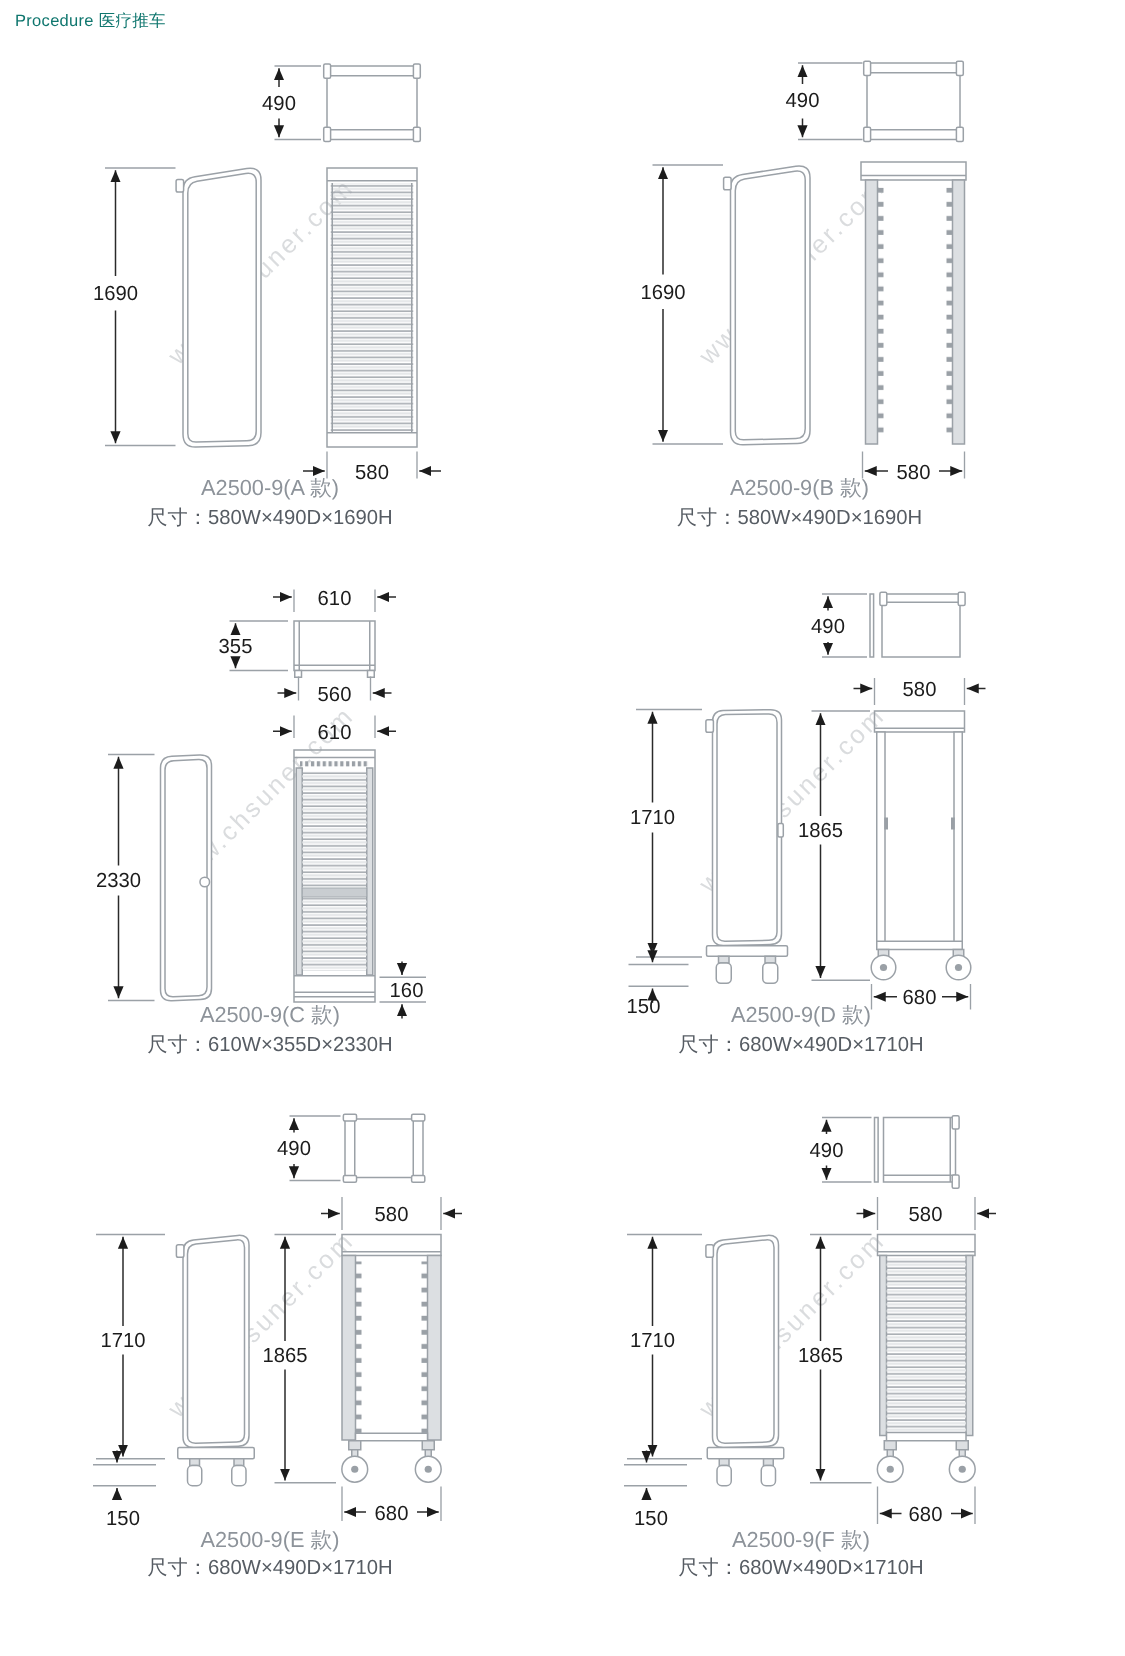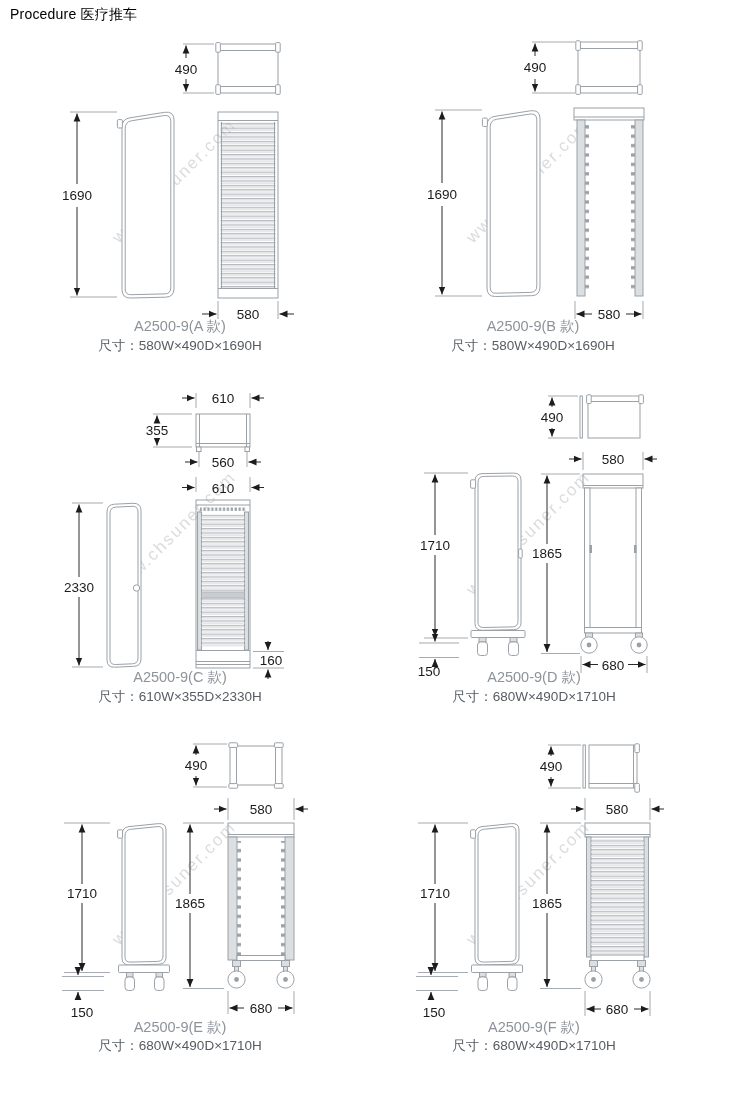--- a/index.html
+++ b/index.html
@@ -1,18 +1,18 @@
 <!DOCTYPE html>
 <html><head>
 <meta charset="utf-8">
 <style>
   html,body{margin:0;padding:0;background:#ffffff;}
   #stage{position:relative;width:750px;height:1104px;background:#ffffff;overflow:hidden;
          font-family:"Liberation Sans",sans-serif;}
-  #page-title{position:absolute;left:10px;top:6px;font-size:14px;color:#000000;letter-spacing:.2px;}
+  #page-title{position:absolute;left:10px;top:6px;font-size:11px;color:#0f766e;letter-spacing:.2px;}
   svg.canvas{position:absolute;left:0;top:0;}
   .o   {stroke:#9ba1a7;fill:none;stroke-width:1;}
   .of  {stroke:#9ba1a7;fill:#ffffff;stroke-width:1;}
   .gf  {stroke:#9ba1a7;fill:#dcdfe2;stroke-width:1;}
   .ext {stroke:#9ba1a7;stroke-width:.9;fill:none;}
   .dln {stroke:#2a2a2a;stroke-width:1;fill:none;}
   text.d    {font-size:13.5px;fill:#1b1b1b;text-anchor:middle;dominant-baseline:central;}
   text.model{font-size:14.5px;fill:#8d939a;text-anchor:middle;dominant-baseline:central;}
   text.size {font-size:13.5px;fill:#565c63;text-anchor:middle;dominant-baseline:central;}
   text.wm   {font-size:17px;fill:#dadcde;letter-spacing:2px;text-anchor:middle;}

